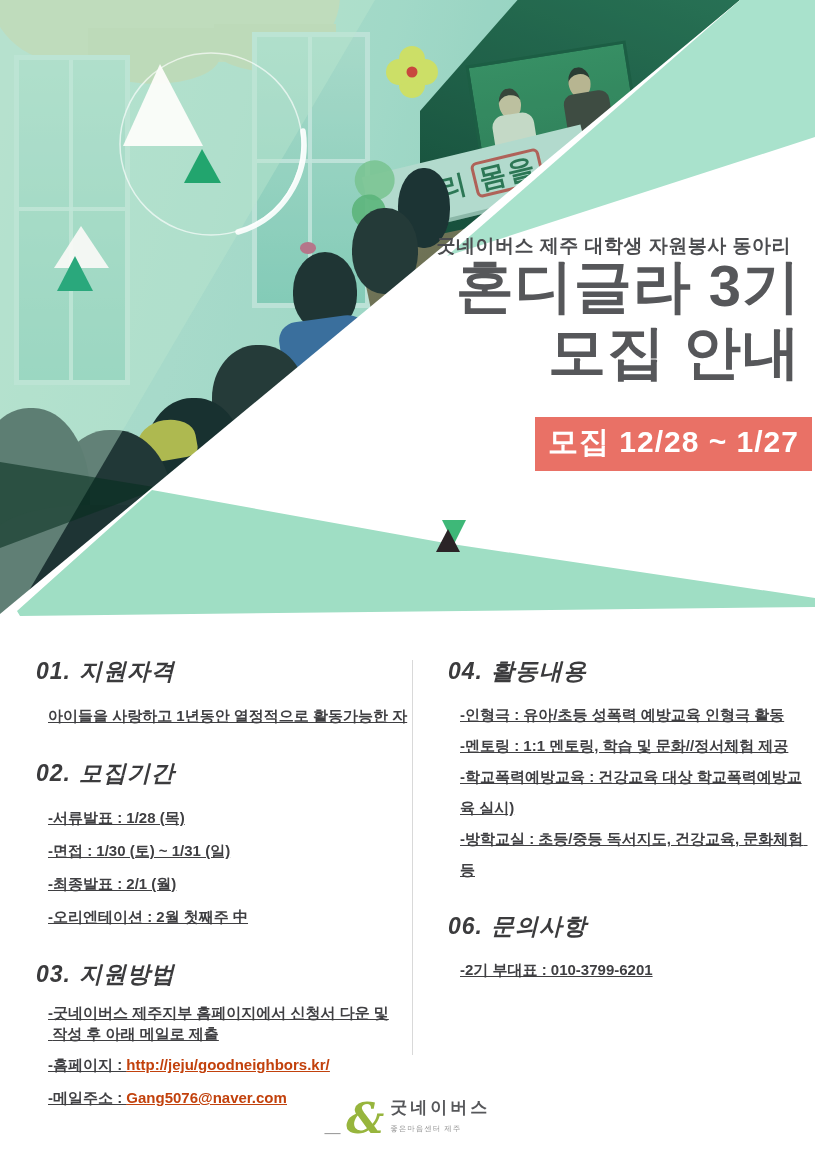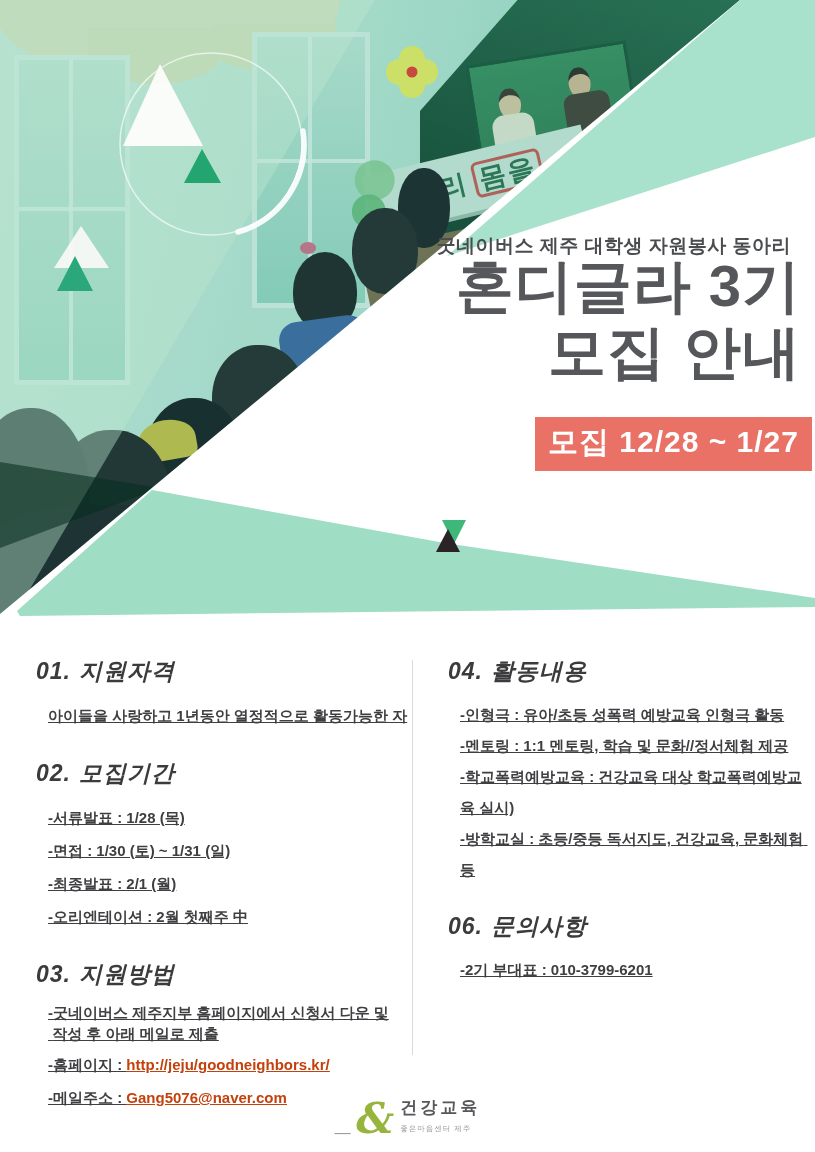--- a/index.html
+++ b/index.html
@@ -211,18 +211,18 @@
       <div class="sec-body">
         <div class="line">-2기 부대표 : 010-3799-6201</div>
       </div>
     </section>
   </div>
 
   <div class="footer">
     <span class="logo-underscore">_</span>
     <span class="logo-amp">&amp;</span>
     <span class="logo-block">
-      <span class="logo-name">건강교육</span>
+      <span class="logo-name">굿네이버스</span>
       <span class="logo-tagline">좋은마음센터 제주</span>
     </span>
   </div>
 
 </div>
 
 </body></html>

